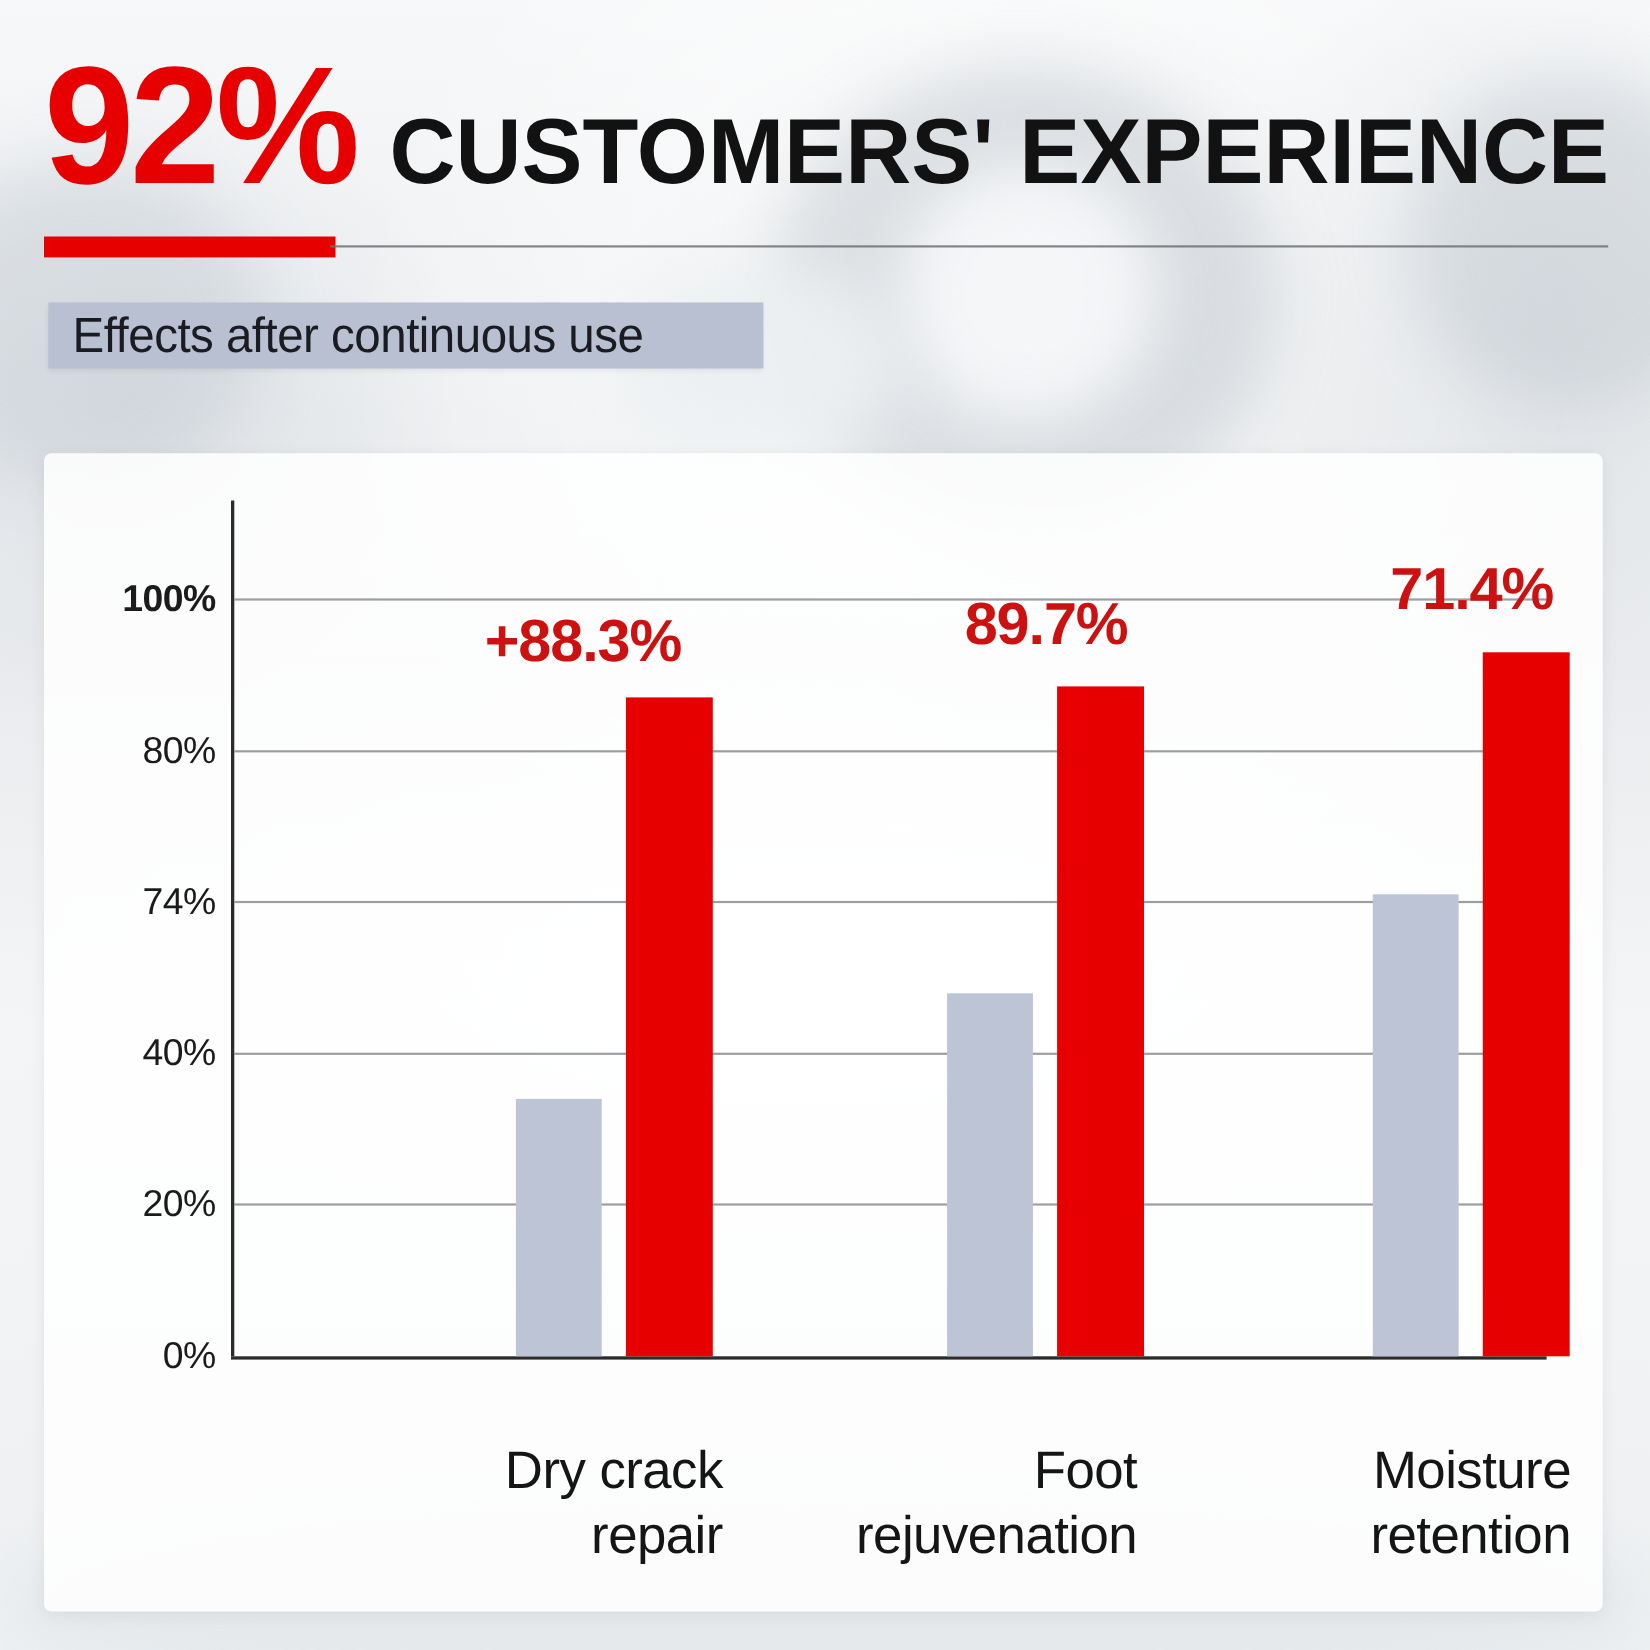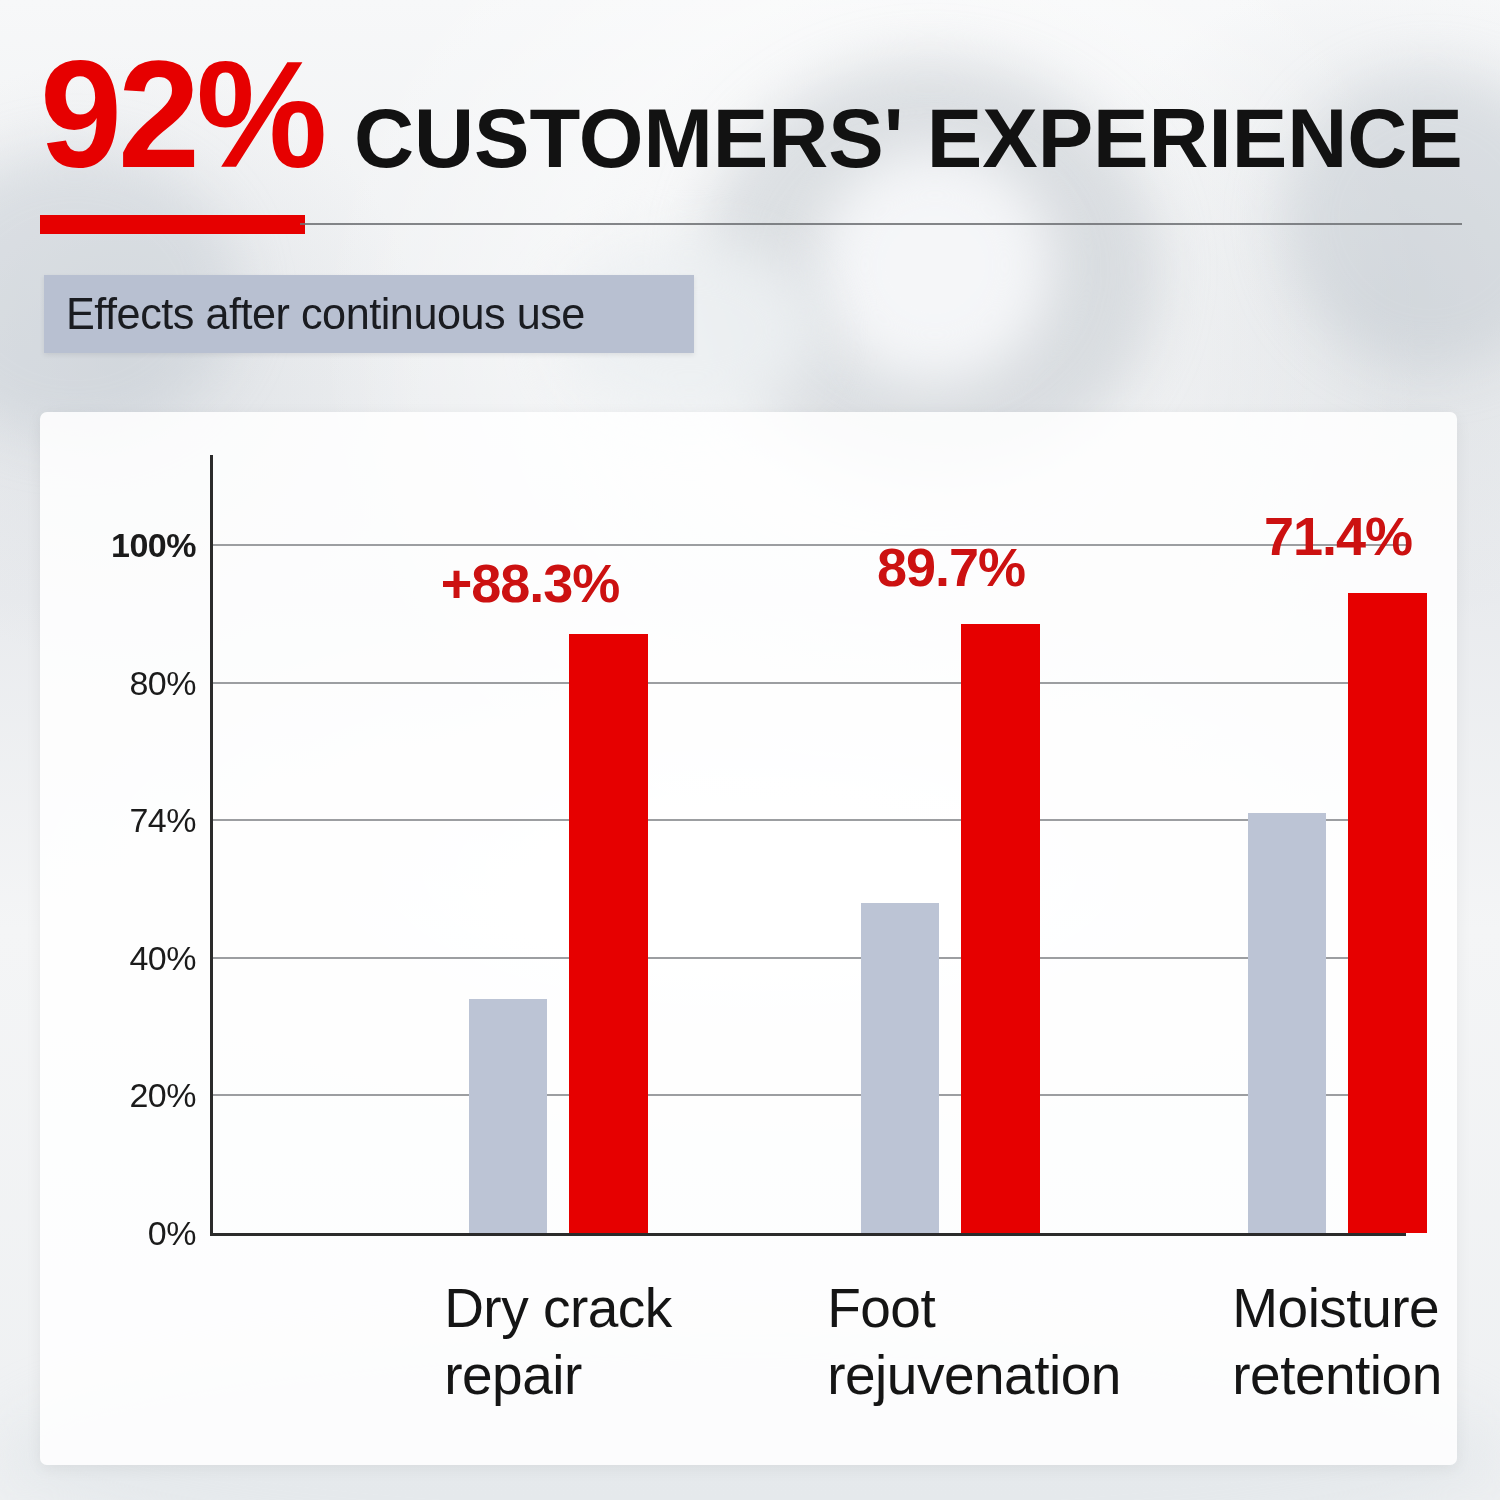--- a/index.html
+++ b/index.html
@@ -35,21 +35,21 @@
   }
   #title-text {
     font-size:84px; line-height:1; font-weight:bold; color:#121212;
     letter-spacing:0px; margin-left:22px;
     transform:scaleX(0.99); transform-origin:left bottom;
   }
   #accent-rule { position:absolute; left:40px; top:215px; width:265px; height:19px; background:#e60000; }
   #thin-rule  { position:absolute; left:300px; top:223px; width:1162px; height:2px; background:#6e7174; opacity:.85; }
 
   #subtitle-banner {
-    position:absolute; left:44px; top:275px; width:650px; height:78px;
+    position:absolute; left:44px; top:275px; width:650px; height:60px;
     background:#b8c0d1;
     display:flex; align-items:center;
     box-shadow:0 2px 5px rgba(0,0,0,.08);
   }
   #subtitle-text {
     margin-left:22px; font-size:45px; color:#1a1c21;
     letter-spacing:-.5px; transform:scaleX(0.96); transform-origin:left center;
   }
 
   
@@ -80,22 +80,22 @@
   .bar.base { background:#bcc4d5; }
   .bar.hero { background:#e60000; }
 
   .datalabel {
     position:absolute; transform:translateX(-50%);
     font-size:54px; font-weight:bold; color:#cc1111;
     white-space:nowrap; letter-spacing:-1px;
   }
   .catlabel {
     position:absolute; transform:translateX(-50%);
-    text-align:left; font-size:55px; color:#151515;
-    line-height:1.22; letter-spacing:-.5px; white-space:pre-line;
+    text-align:right; font-size:48px; color:#151515;
+    line-height:1.22; letter-spacing:-.5px; white-space:pre-line;margin-top:34px;
   }
 </style>
 </head>
 <body>
 
 <div id="stage">
 
   <div class="blob" style="left:700px;top:60px;width:460px;height:420px;background:rgba(183,190,198,.42);"></div>
   <div class="blob" style="left:820px;top:150px;width:230px;height:230px;background:rgba(245,247,249,.95);"></div>
   <div class="blob" style="left:1280px;top:70px;width:300px;height:300px;background:rgba(190,197,205,.40);"></div>
@@ -149,21 +149,21 @@
           <div class="bar hero" style="left: 1138px; width: 79px; height: 639.84px; background: rgb(230, 0, 0);"></div>
         </div>
       <div id="datalabels">
           <div class="datalabel" style="color: rgb(204, 17, 17); left: 320px; top: 97.44px;">+88.3%</div>
           <div class="datalabel" style="color: rgb(204, 17, 17); left: 741px; top: 81.12px;">89.7%</div>
           <div class="datalabel" style="color: rgb(204, 17, 17); left: 1128px; top: 50.16px;">71.4%</div>
         </div>
       <div id="catlabels">
           <div class="catlabel" style="left: 348px; top: 820px;">Dry crack
 repair</div>
-          <div class="catlabel" style="left: 764px; top: 820px;">Foot
+          <div class="catlabel" style="left: 696px; top: 820px;">Foot
 rejuvenation</div>
           <div class="catlabel" style="left: 1127px; top: 820px;">Moisture
 retention</div>
         </div>
 
     </div>
   </div>
 
 </div>
 

